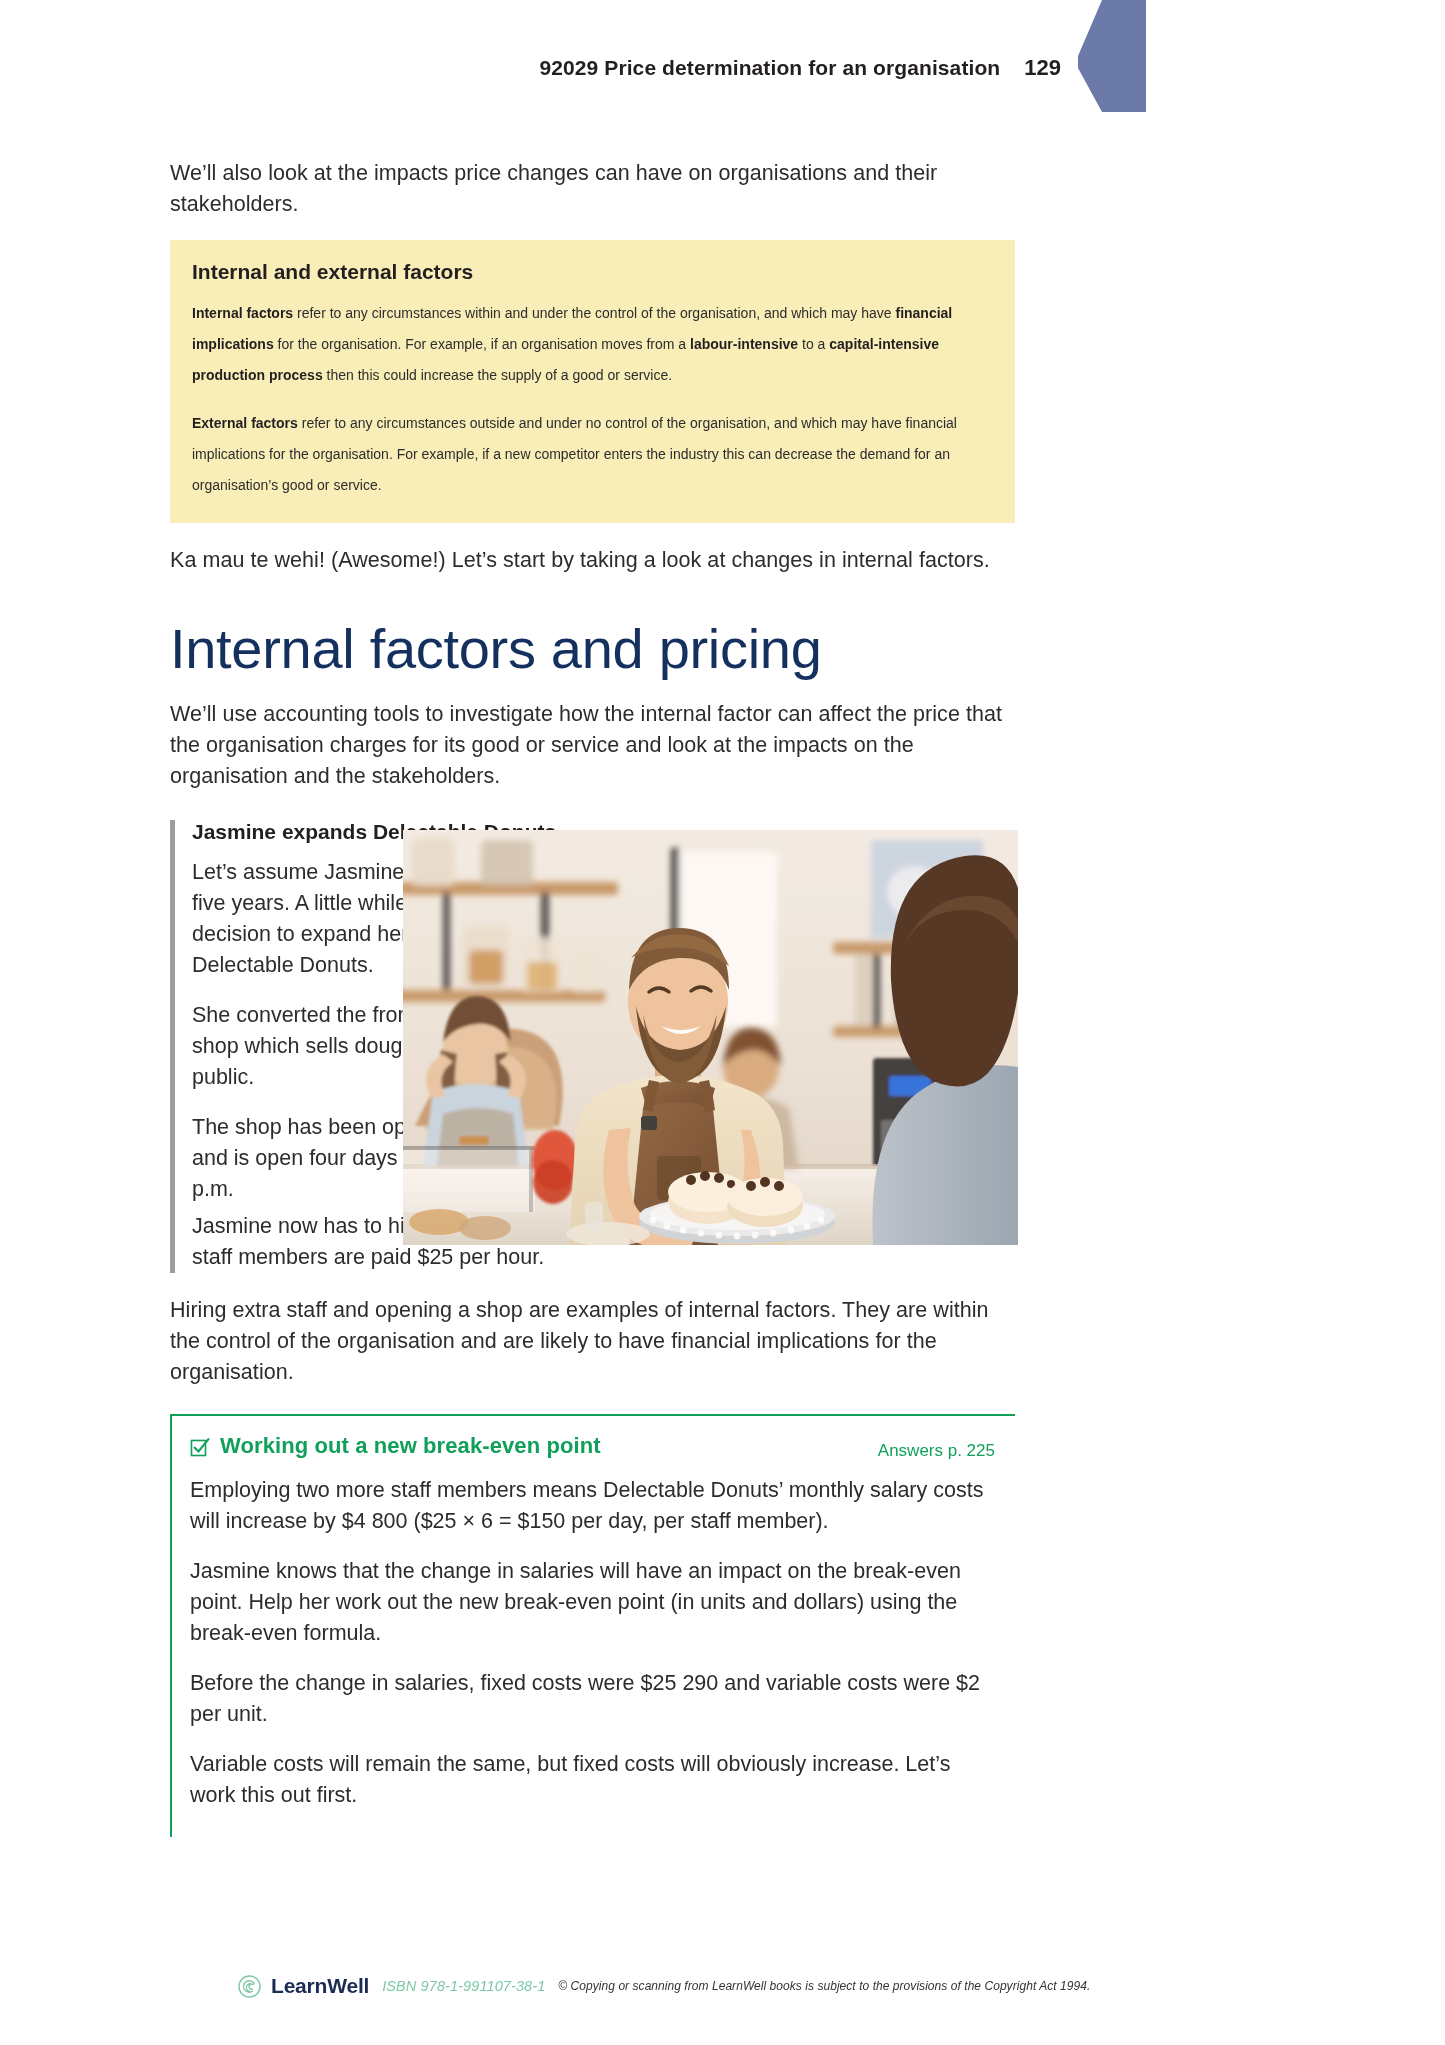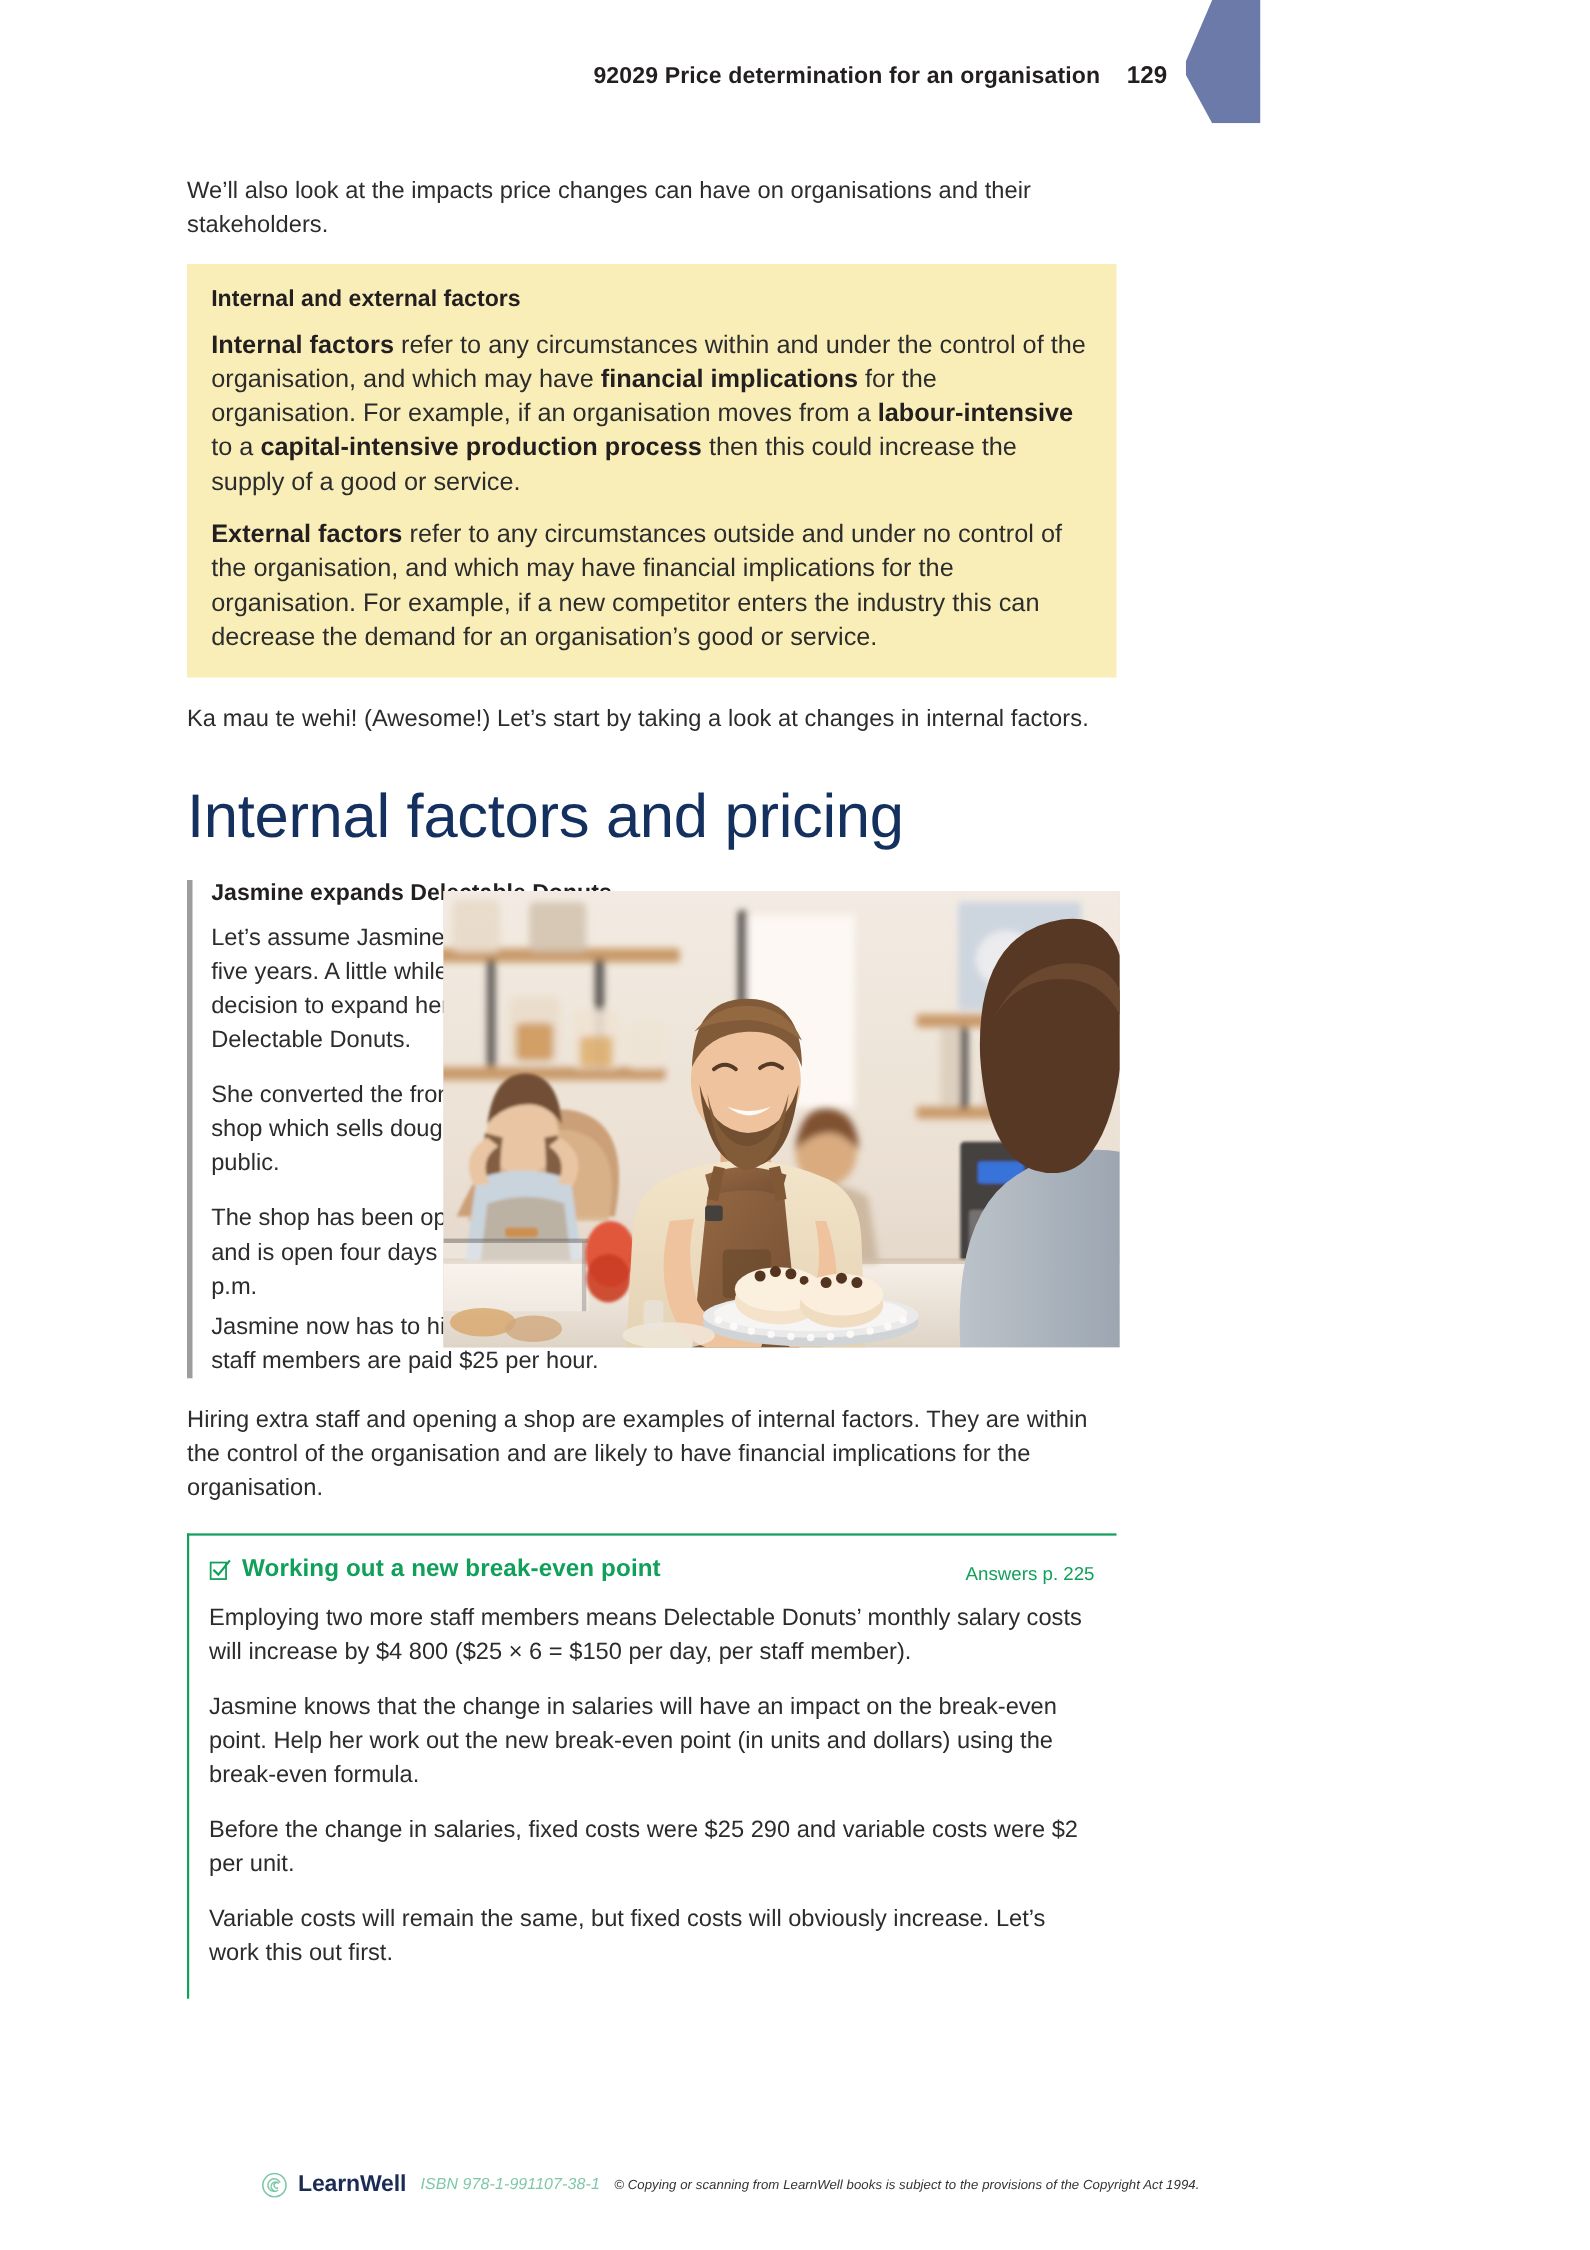--- a/index.html
+++ b/index.html
@@ -74,21 +74,21 @@
     padding: 20px 26px 22px 22px;
     margin: 8px 0 22px 0;
   }
   .callout-yellow .cy-title {
     font-size: 21px;
     font-weight: 700;
     color: #231f20;
     margin-bottom: 14px;
   }
   .callout-yellow p {
-    font-size: 23px;
+    font-size: 14px;
     line-height: 31px;
     color: #2c2c2c;
     margin-bottom: 17px;
   }
   .callout-yellow p:last-child { margin-bottom: 0; }
   .callout-yellow b { font-weight: 700; color: #231f20; }
 
   
   h1.section-heading {
     font-size: 56px;
@@ -247,20 +247,21 @@
     <div class="callout-yellow" style="background: rgb(250, 238, 184);">
       <div class="cy-title">Internal and external factors</div>
       <p><b>Internal factors</b><span> refer to any circumstances within and under the control of the organisation, and which may have </span><b>financial implications</b><span> for the organisation. For example, if an organisation moves from a </span><b>labour-intensive</b><span> to a </span><b>capital-intensive production process</b><span> then this could increase the supply of a good or service.</span></p>
       <p><b>External factors</b><span> refer to any circumstances outside and under no control of the organisation, and which may have financial implications for the organisation. For example, if a new competitor enters the industry this can decrease the demand for an organisation’s good or service.</span></p>
     </div>
 
     <p class="body">Ka mau te wehi! (Awesome!) Let’s start by taking a look at changes in internal factors.</p>
 
     <h1 class="section-heading" style="color: rgb(20, 48, 94);">Internal factors and pricing</h1>
 
+    <p class="body">We’ll use accounting tools to investigate how the internal factor can affect the price that the organisation charges for its good or service and look at the impacts on the organisation and the stakeholders.</p>
 
     <div class="case-study" style="border-left-color: rgb(157, 157, 157);">
 
       <div class="cs-photo" aria-label="Smiling bearded baker in a brown apron holding a cake stand of doughnuts while serving a customer in a bakery">
         <svg viewBox="0 0 615 415" preserveAspectRatio="xMidYMid slice" aria-hidden="true">
           <defs>
             <linearGradient id="bgwall" x1="0" y1="0" x2="0" y2="1">
               <stop offset="0%" stop-color="#f3efe9"></stop>
               <stop offset="60%" stop-color="#eae3d9"></stop>
               <stop offset="100%" stop-color="#ded5c9"></stop>

